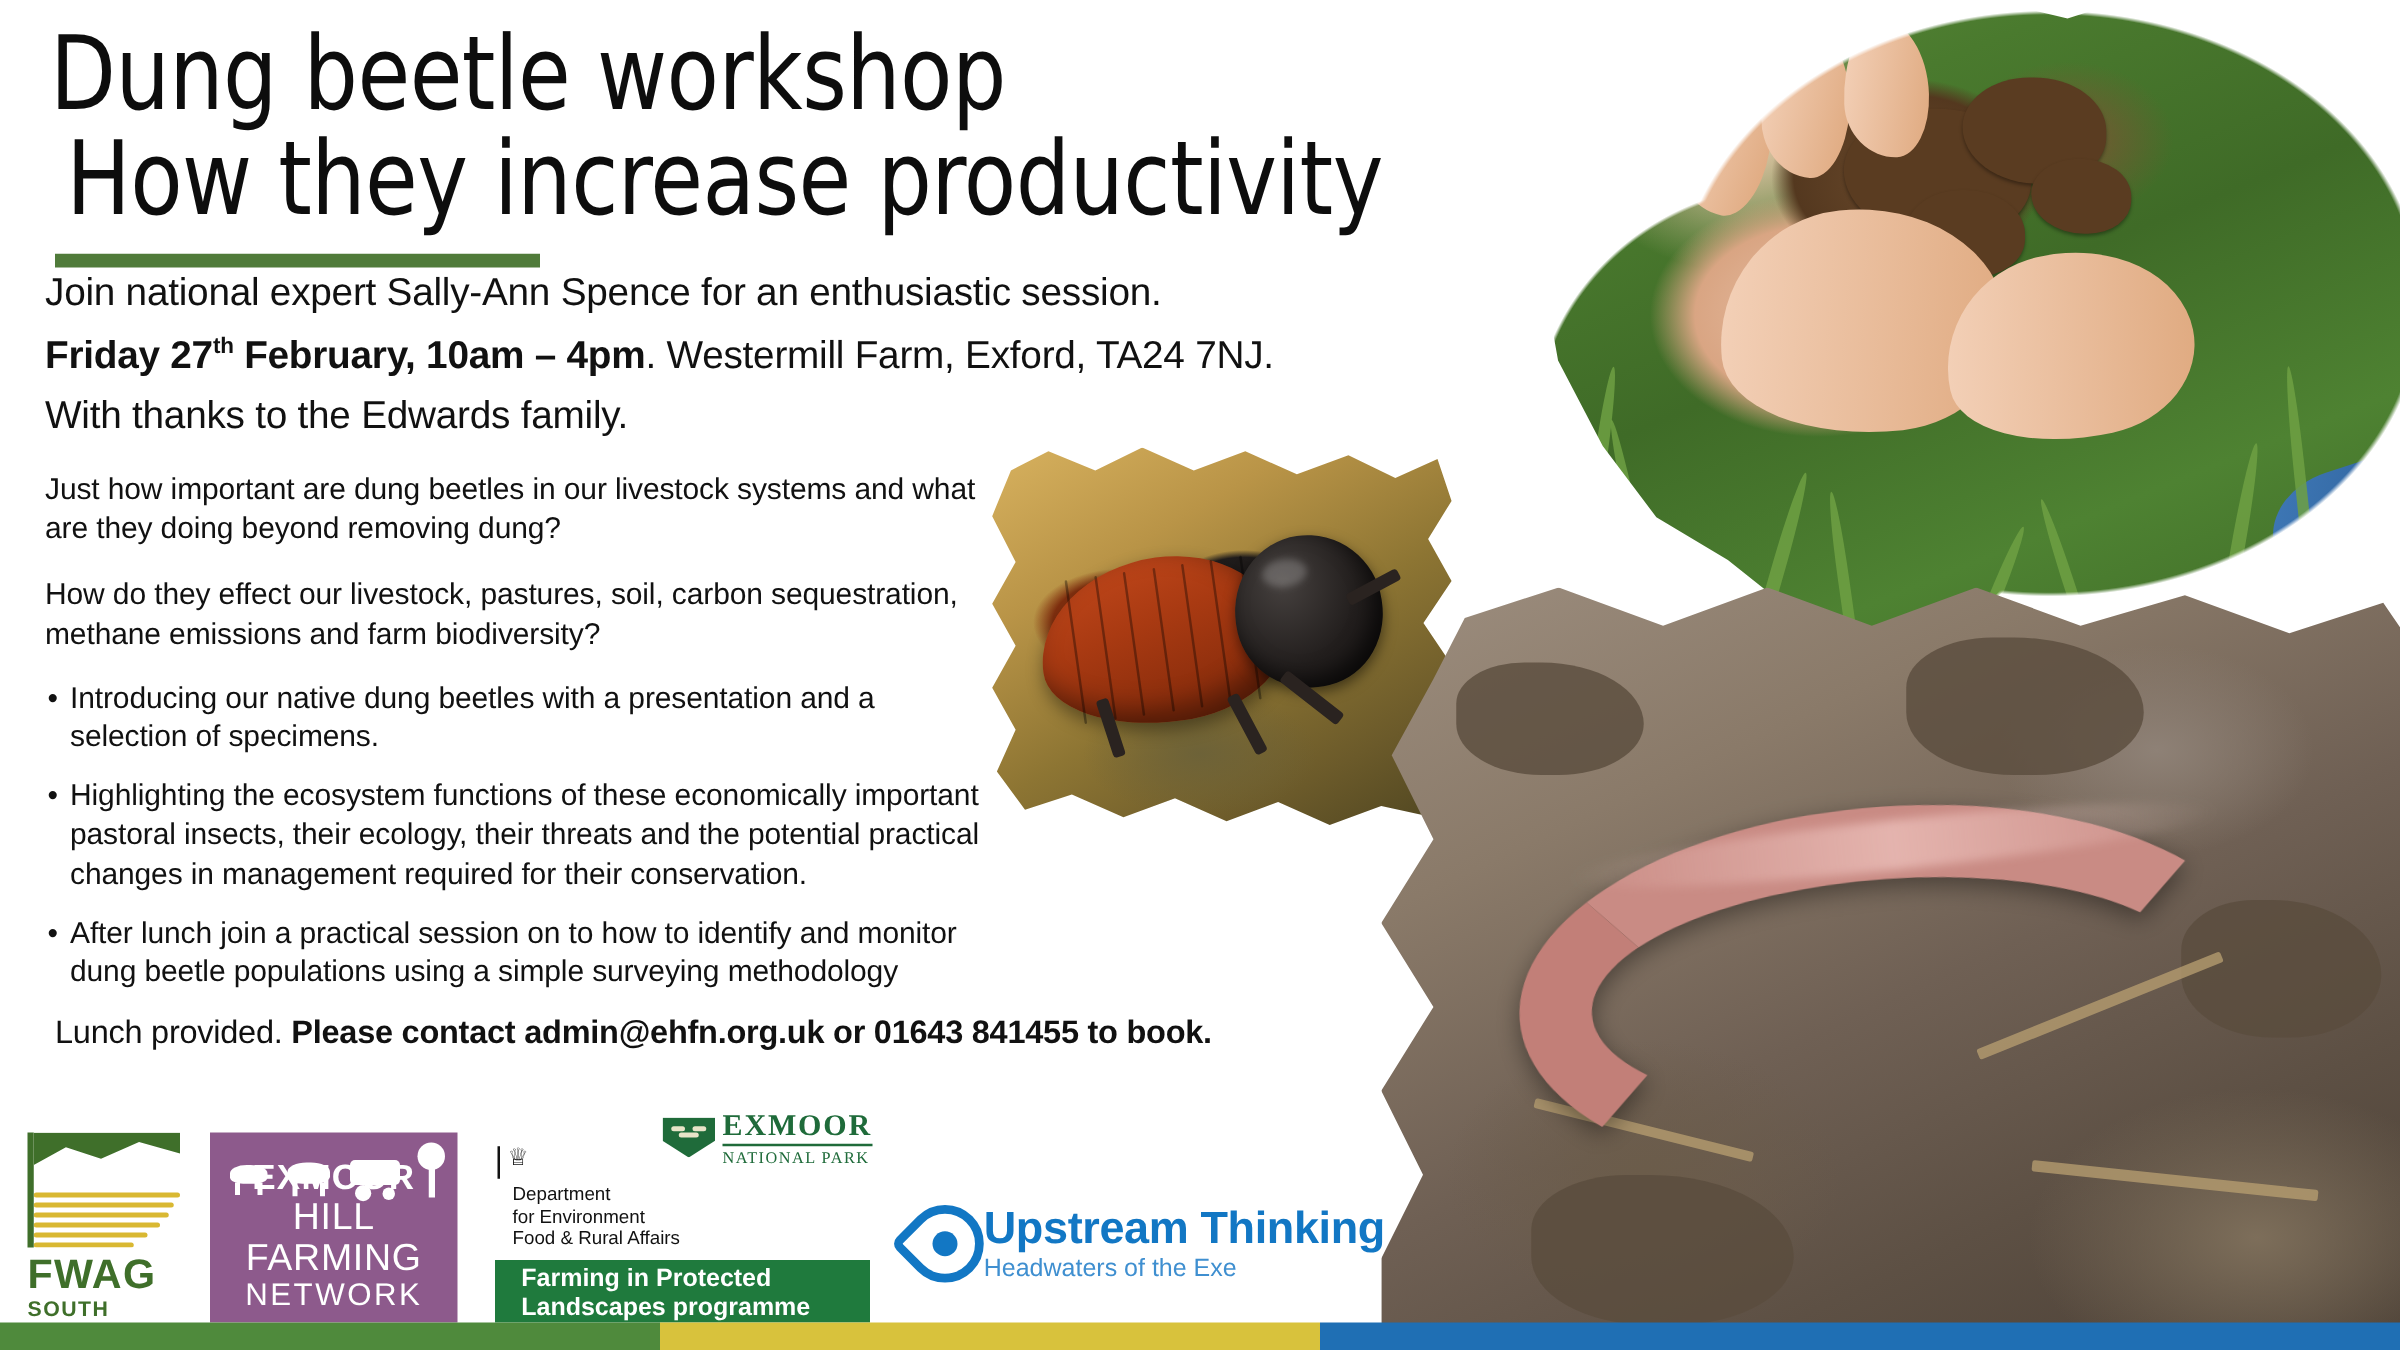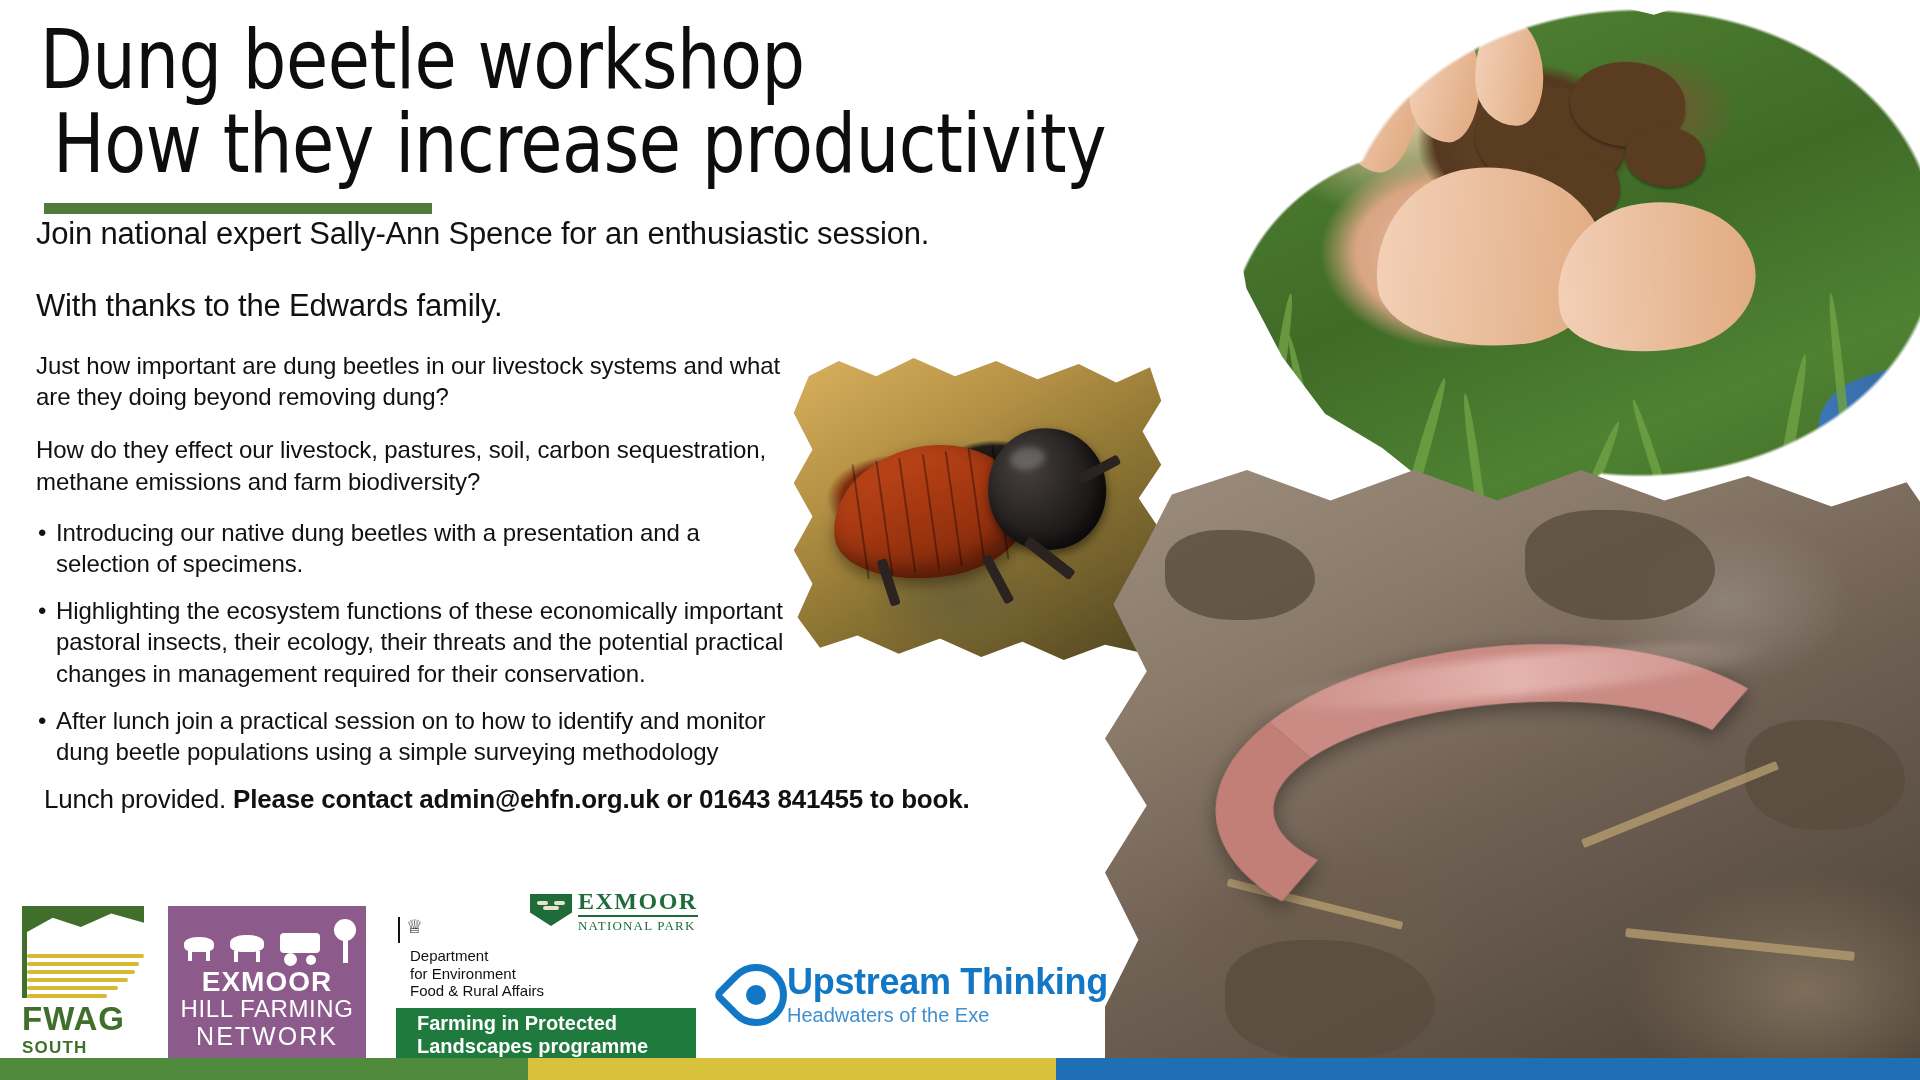--- a/index.html
+++ b/index.html
@@ -136,21 +136,21 @@
   #headline-line-2 { padding-left:14px; margin-top:4px; }
   #title-rule { margin:18px 0 0 4px; width:388px; height:11px; background:#507b3a; }
 
   
   #body-block { position:absolute; left:36px; top:212px; width:1000px; }
   .lead {
     font-family:"Liberation Sans", sans-serif;
     font-size:31px; line-height:1.42; color:#111; font-weight:400;
     letter-spacing:-0.2px;
   }
-  #lead-intro { margin-bottom:28px; }
+  #lead-intro { margin-bottom:6px; }
   #lead-date { margin-bottom:4px; }
   #lead-date .b, #lead-thanks .b { font-weight:700; }
   sup { font-size:.58em; vertical-align:super; font-weight:700; }
 
   .para {
     font-size:24px; line-height:1.3; color:#111; letter-spacing:-0.1px;
     max-width:745px; margin-top:22px;
   }
   #bullets { list-style:none; margin-top:20px; max-width:760px; }
   #bullets li {
@@ -198,21 +198,21 @@
     background:#8d5a8c; color:#ffffff; text-align:center;
     display:flex; flex-direction:column; justify-content:flex-end; padding-bottom:8px;
   }
   #logo-ehfn .pictos {
     position:relative; height:52px; margin-bottom:4px;
   }
   #logo-ehfn .picto {
     position:absolute; background:#ffffff;
   }
   #logo-ehfn .ehfn-l1 { font-size:28px; font-weight:700; letter-spacing:1px; line-height:1.05; }
-  #logo-ehfn .ehfn-l2 { font-size:24px; font-weight:400; letter-spacing:.6px; line-height:1.1; }
+  #logo-ehfn .ehfn-l2 { font-size:30px; font-weight:400; letter-spacing:.6px; line-height:1.1; }
   #logo-ehfn .ehfn-l3 { font-size:25px; font-weight:400; letter-spacing:2px; line-height:1.1;text-align:center; }
 
   
   #logo-defra { position:absolute; left:398px; bottom:58px; width:150px; }
   #logo-defra .crown {
     width:26px; height:26px; margin-bottom:4px; position:relative;
     border-left:2px solid #111;
   }
   #logo-defra .crown .glyph { font-size:19px; line-height:1; margin-left:6px; }
   #logo-defra .defra-text {
@@ -328,20 +328,23 @@
 <div id="headline-block">
   <div class="headline-line" id="headline-line-1">Dung beetle workshop</div>
   <div class="headline-line" id="headline-line-2">How they increase productivity</div>
   <div id="title-rule"></div>
 </div>
 
 <div id="body-block">
 
   <div class="lead" id="lead-intro">Join national expert Sally-Ann Spence for an enthusiastic session.</div>
 
+  <div class="lead" id="lead-date">
+    <span class="b">Friday 27</span><sup>th</sup><span class="b"> February, 10am – 4pm</span><span>. Westermill Farm, Exford, TA24 7NJ.</span>
+  </div>
 
   <div class="lead" id="lead-thanks">With thanks to the Edwards family.</div>
 
   <p class="para">Just how important are dung beetles in our livestock systems and what are they doing beyond removing dung?</p>
 
   <p class="para">How do they effect our livestock, pastures, soil, carbon sequestration, methane emissions and farm biodiversity?</p>
 
   <ul id="bullets">
     <li>
       <span class="bullet-dot">•</span>

